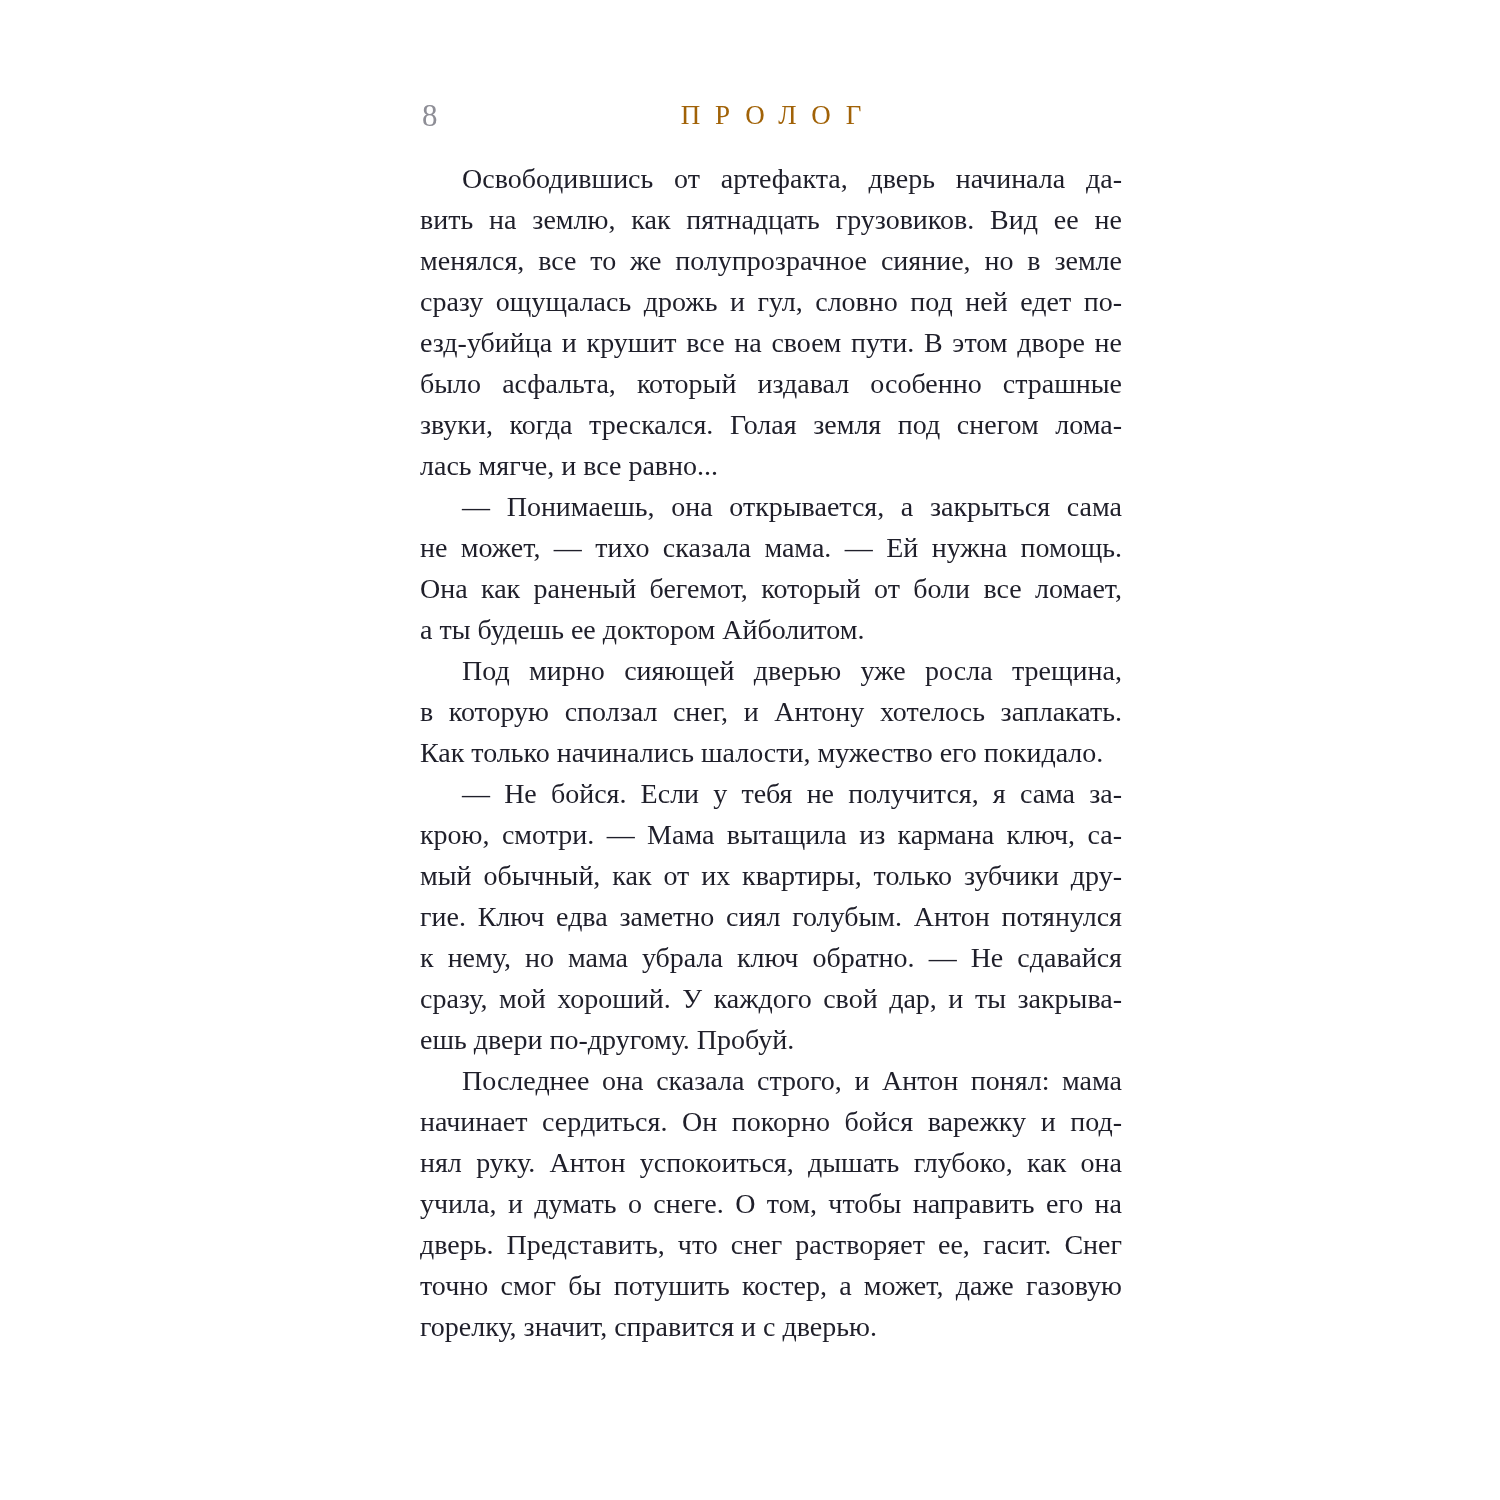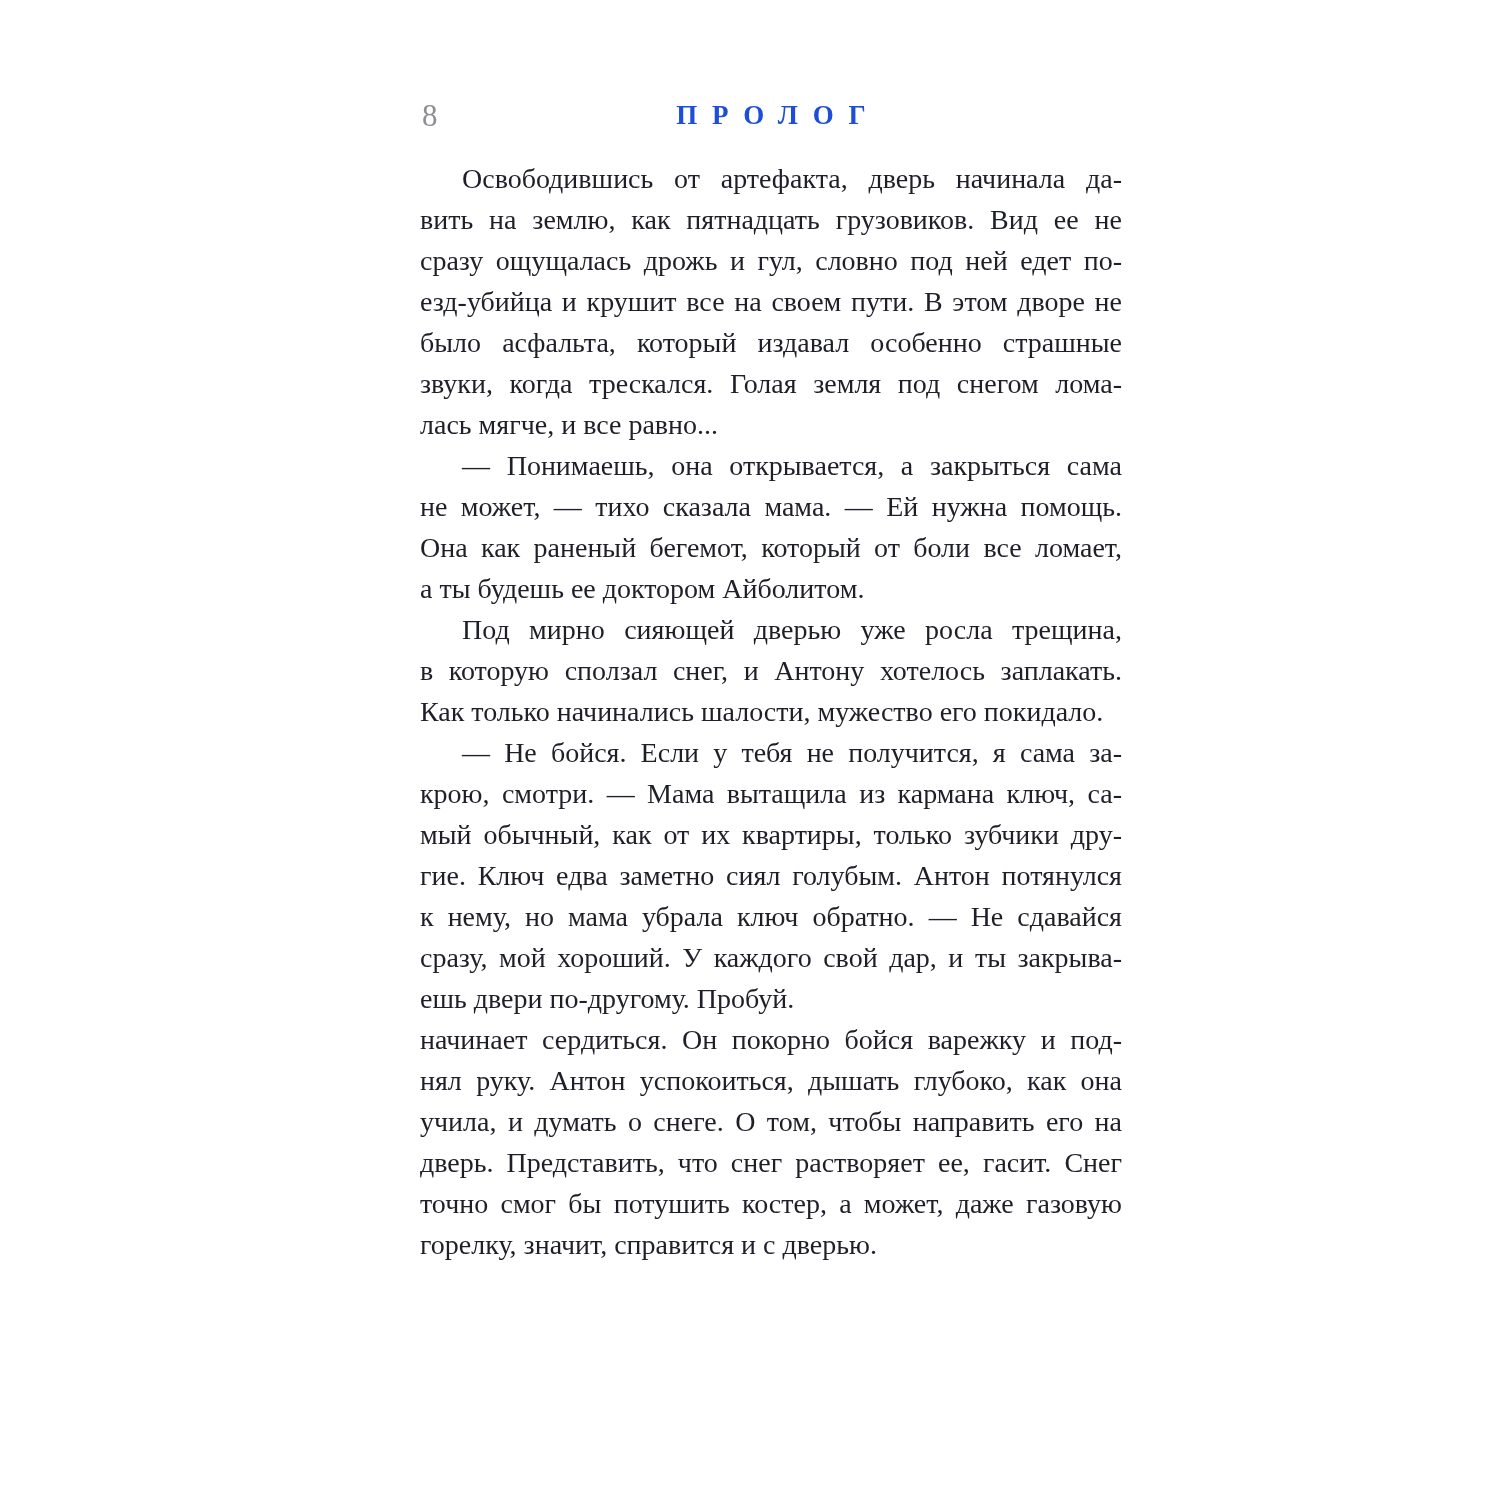--- a/index.html
+++ b/index.html
@@ -30,24 +30,24 @@
     color: #8e8e96;
     font-weight: 400;
   }
   .chapter-title {
     position: absolute;
     left: 0;
     right: 0;
     top: 4px;
     text-align: center;
     font-size: 27px;
-    color: #1d4ed8;
+    color: #a16207;
     letter-spacing: 0.55em;
     text-indent: 0.55em; 
-    font-weight: 700;
+    font-weight: 400;
   }
   .text-column {
     position: absolute;
     top: 158px;
     left: 420px;
     width: 702px;
     color: #1f1f2a;
     font-size: 28px;
     line-height: 41px;
   }
@@ -68,39 +68,41 @@
 <body>
 
 <div class="page">
   <div class="running-head">
     <div class="page-number">8</div>
     <div class="chapter-title">ПРОЛОГ</div>
   </div>
   <div class="text-column">
       <div class="line first">Освободившись от артефакта, дверь начинала да-</div>
       <div class="line">вить на землю, как пятнадцать грузовиков. Вид ее не</div>
+      <div class="line">менялся, все то же полупрозрачное сияние, но в земле</div>
       <div class="line">сразу ощущалась дрожь и гул, словно под ней едет по-</div>
       <div class="line">езд-убийца и крушит все на своем пути. В этом дворе не</div>
       <div class="line">было асфальта, который издавал особенно страшные</div>
       <div class="line">звуки, когда трескался. Голая земля под снегом лома-</div>
       <div class="line last">лась мягче, и все равно...</div>
       <div class="line first">— Понимаешь, она открывается, а закрыться сама</div>
       <div class="line">не может, — тихо сказала мама. — Ей нужна помощь.</div>
       <div class="line">Она как раненый бегемот, который от боли все ломает,</div>
       <div class="line last">а ты будешь ее доктором Айболитом.</div>
       <div class="line first">Под мирно сияющей дверью уже росла трещина,</div>
       <div class="line">в которую сползал снег, и Антону хотелось заплакать.</div>
       <div class="line last">Как только начинались шалости, мужество его покидало.</div>
       <div class="line first">— Не бойся. Если у тебя не получится, я сама за-</div>
       <div class="line">крою, смотри. — Мама вытащила из кармана ключ, са-</div>
       <div class="line">мый обычный, как от их квартиры, только зубчики дру-</div>
       <div class="line">гие. Ключ едва заметно сиял голубым. Антон потянулся</div>
       <div class="line">к нему, но мама убрала ключ обратно. — Не сдавайся</div>
       <div class="line">сразу, мой хороший. У каждого свой дар, и ты закрыва-</div>
       <div class="line last">ешь двери по-другому. Пробуй.</div>
+      <div class="line first">Последнее она сказала строго, и Антон понял: мама</div>
       <div class="line">начинает сердиться. Он покорно бойся варежку и под-</div>
       <div class="line">нял руку. Антон успокоиться, дышать глубоко, как она</div>
       <div class="line">учила, и думать о снеге. О том, чтобы направить его на</div>
       <div class="line">дверь. Представить, что снег растворяет ее, гасит. Снег</div>
       <div class="line">точно смог бы потушить костер, а может, даже газовую</div>
       <div class="line last">горелку, значит, справится и с дверью.</div>
     </div>
 </div>
 
 </body></html>

